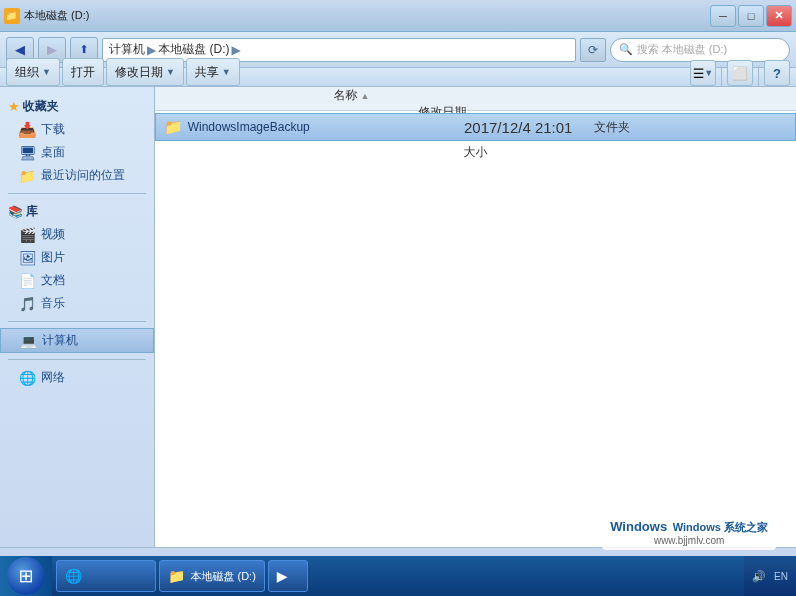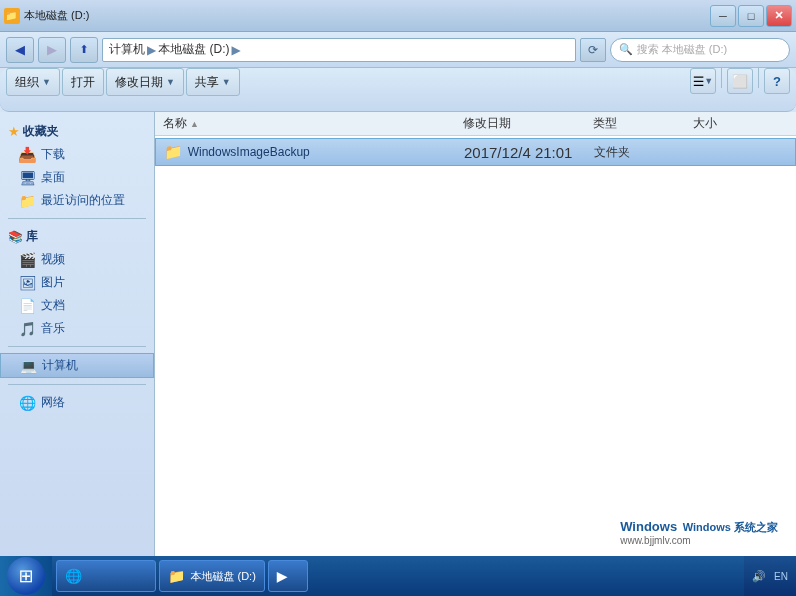--- a/index.html
+++ b/index.html
@@ -123,28 +123,27 @@
       display: flex;
       align-items: center;
       padding: 0 8px;
       font-size: 11px;
       color: #888;
       gap: 4px;
     }
 
     
     .toolbar {
-      height: 44px;
+      height: 19px;
       background: linear-gradient(to bottom, #daeaf8, #c4d8ef);
       display: flex;
-      align-items: flex-start;
+      align-items: flex-end;
       padding: 0 6px;
       gap: 2px;
       border-bottom: 1px solid #a0bcd8;
-      border-radius: 9px;
     }
     .toolbar-btn {
       height: 28px;
       padding: 0 8px;
       background: linear-gradient(to bottom, #e0eef8, #c8daec);
       border: 1px solid #9abcd0;
       border-radius: 3px;
       display: flex;
       align-items: center;
       gap: 3px;
@@ -248,20 +247,21 @@
       flex-direction: column;
     }
     .column-header {
       display: flex;
       align-items: center;
       height: 24px;
       background: #e8f0f8;
       border-bottom: 1px solid #c0d4e8;
       font-size: 12px;
       color: #333;
+      flex-direction: column;
     }
     .col-name { width: 300px; padding: 0 8px; }
     .col-date { width: 130px; padding: 0 8px; }
     .col-type { width: 100px; padding: 8px 8px; }
     .col-size { flex: 1; padding: 0 8px; text-align: right; }
     .col-header-item {
       display: flex;
       align-items: center;
       height: 100%;
       cursor: pointer;
@@ -407,25 +407,26 @@
     .taskbar-right {
       display: flex;
       align-items: center;
       padding: 0 8px;
       gap: 8px;
       background: linear-gradient(to bottom, #1a5090, #0a3070);
       height: 40px;
     }
     .watermark {
       position: absolute;
-      right: 10px;
+      right: 20px;
       bottom: 46px;
       background: rgba(255,255,255,0.85);
       padding: 4px 8px;
       border-radius: 4px;
+      text-align: center;
     }
     .watermark-title {
       font-size: 13px;
       font-weight: bold;
       color: #1a5a9a;
     }
     .watermark-url {
       font-size: 10px;
       color: #666;
     }

